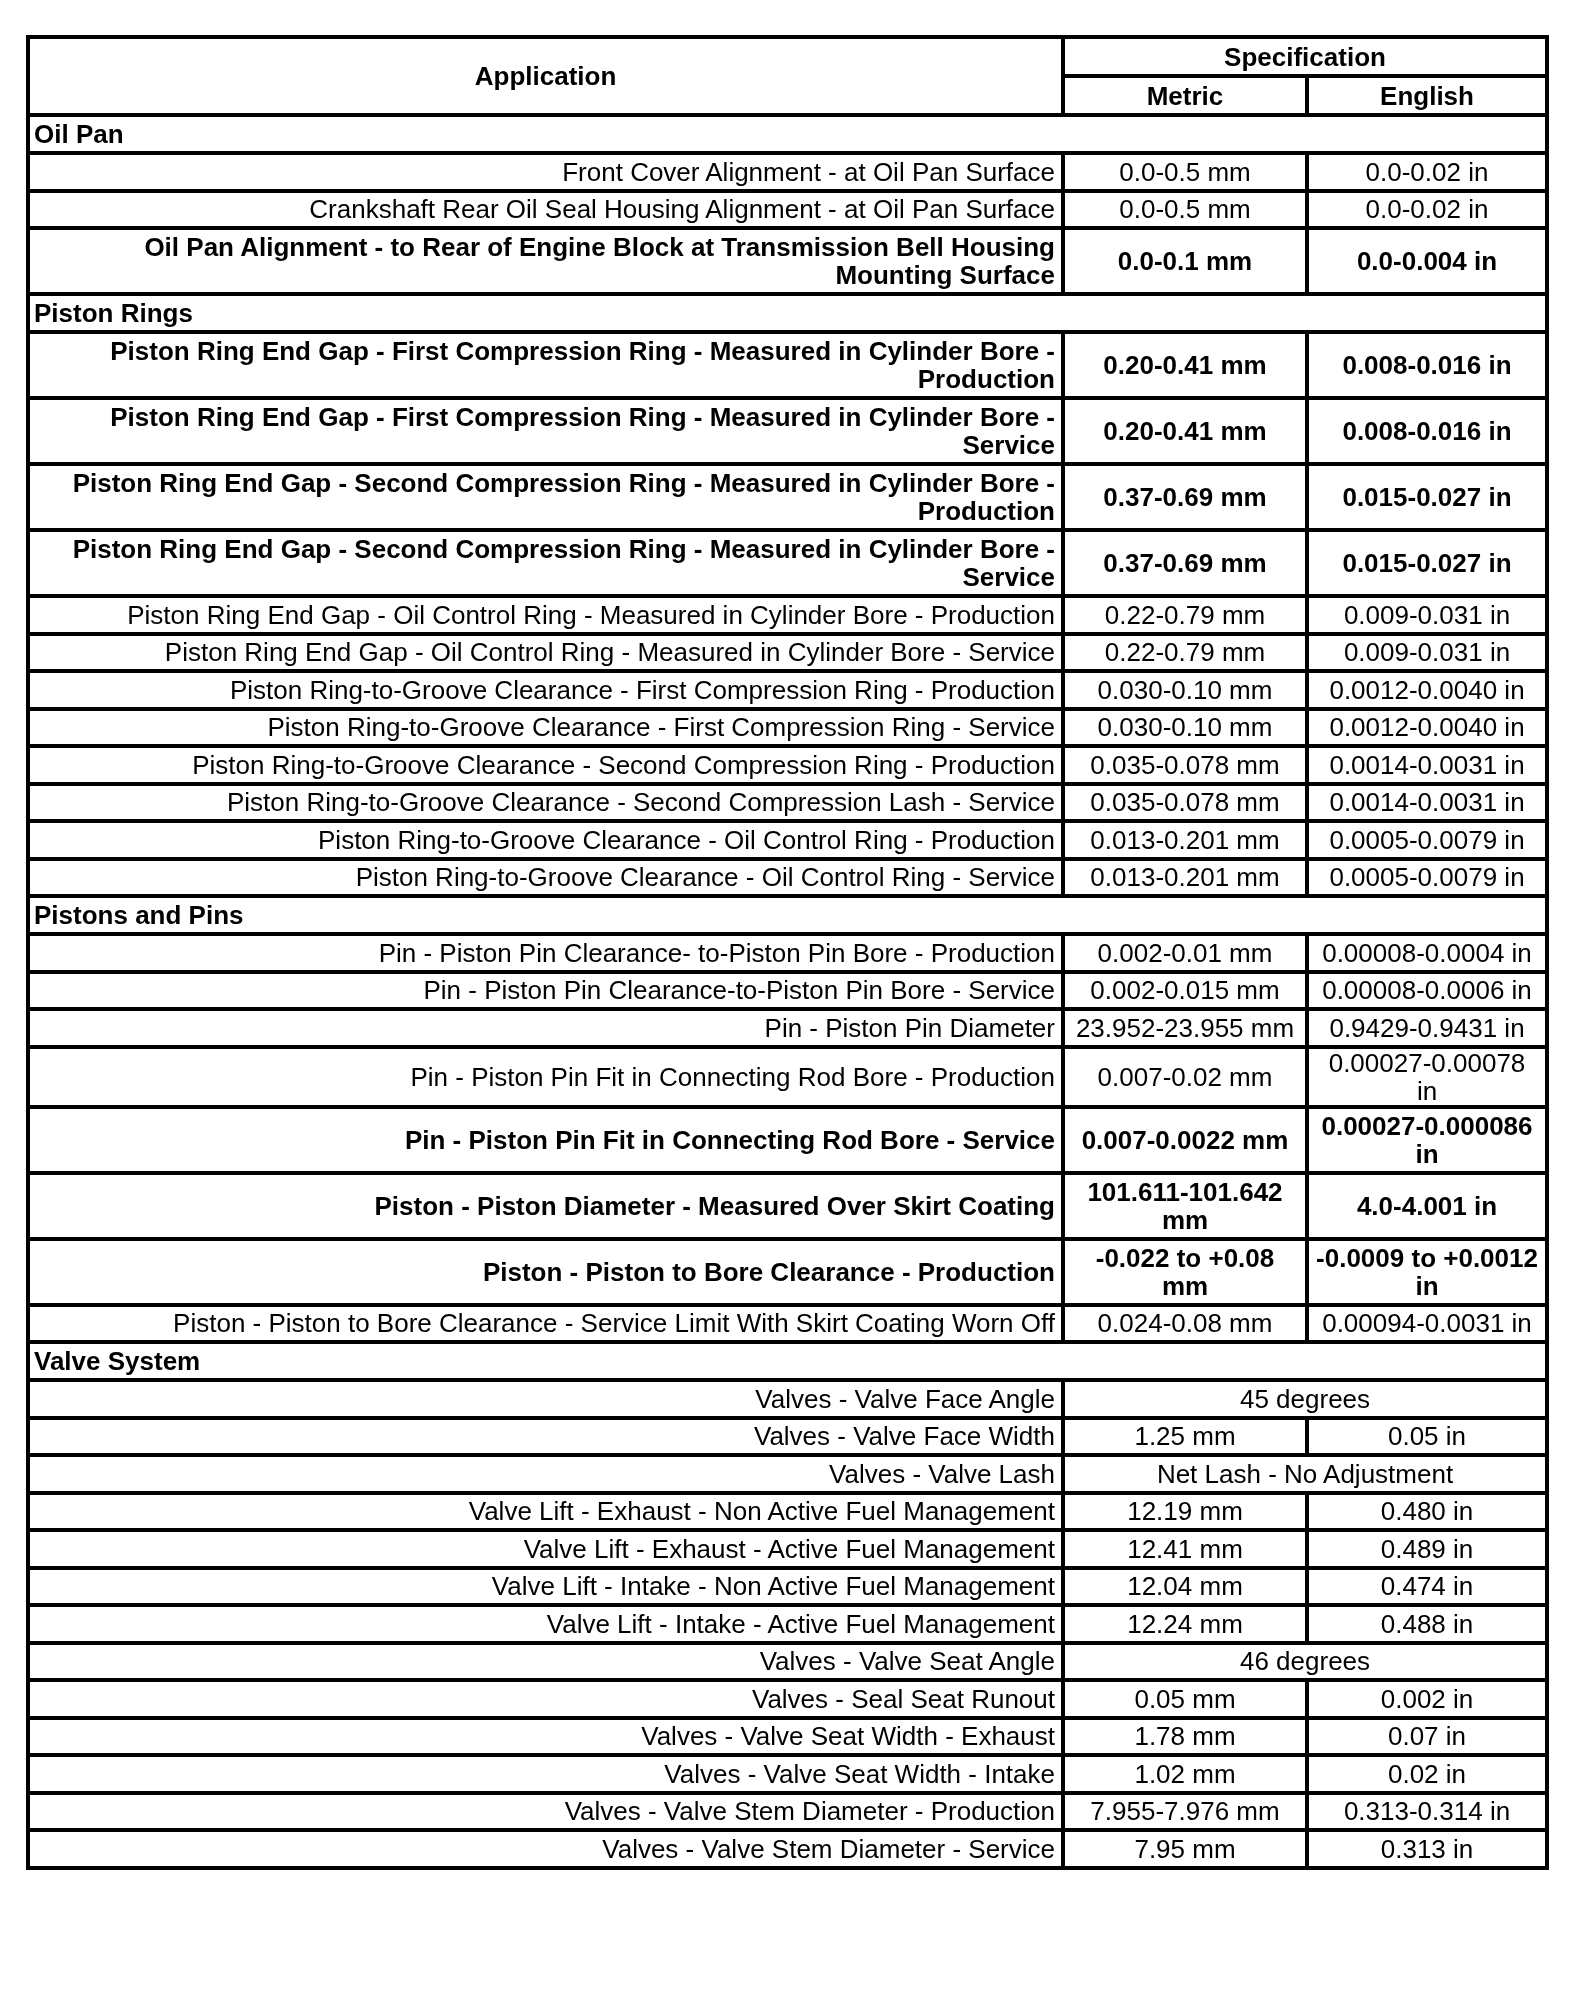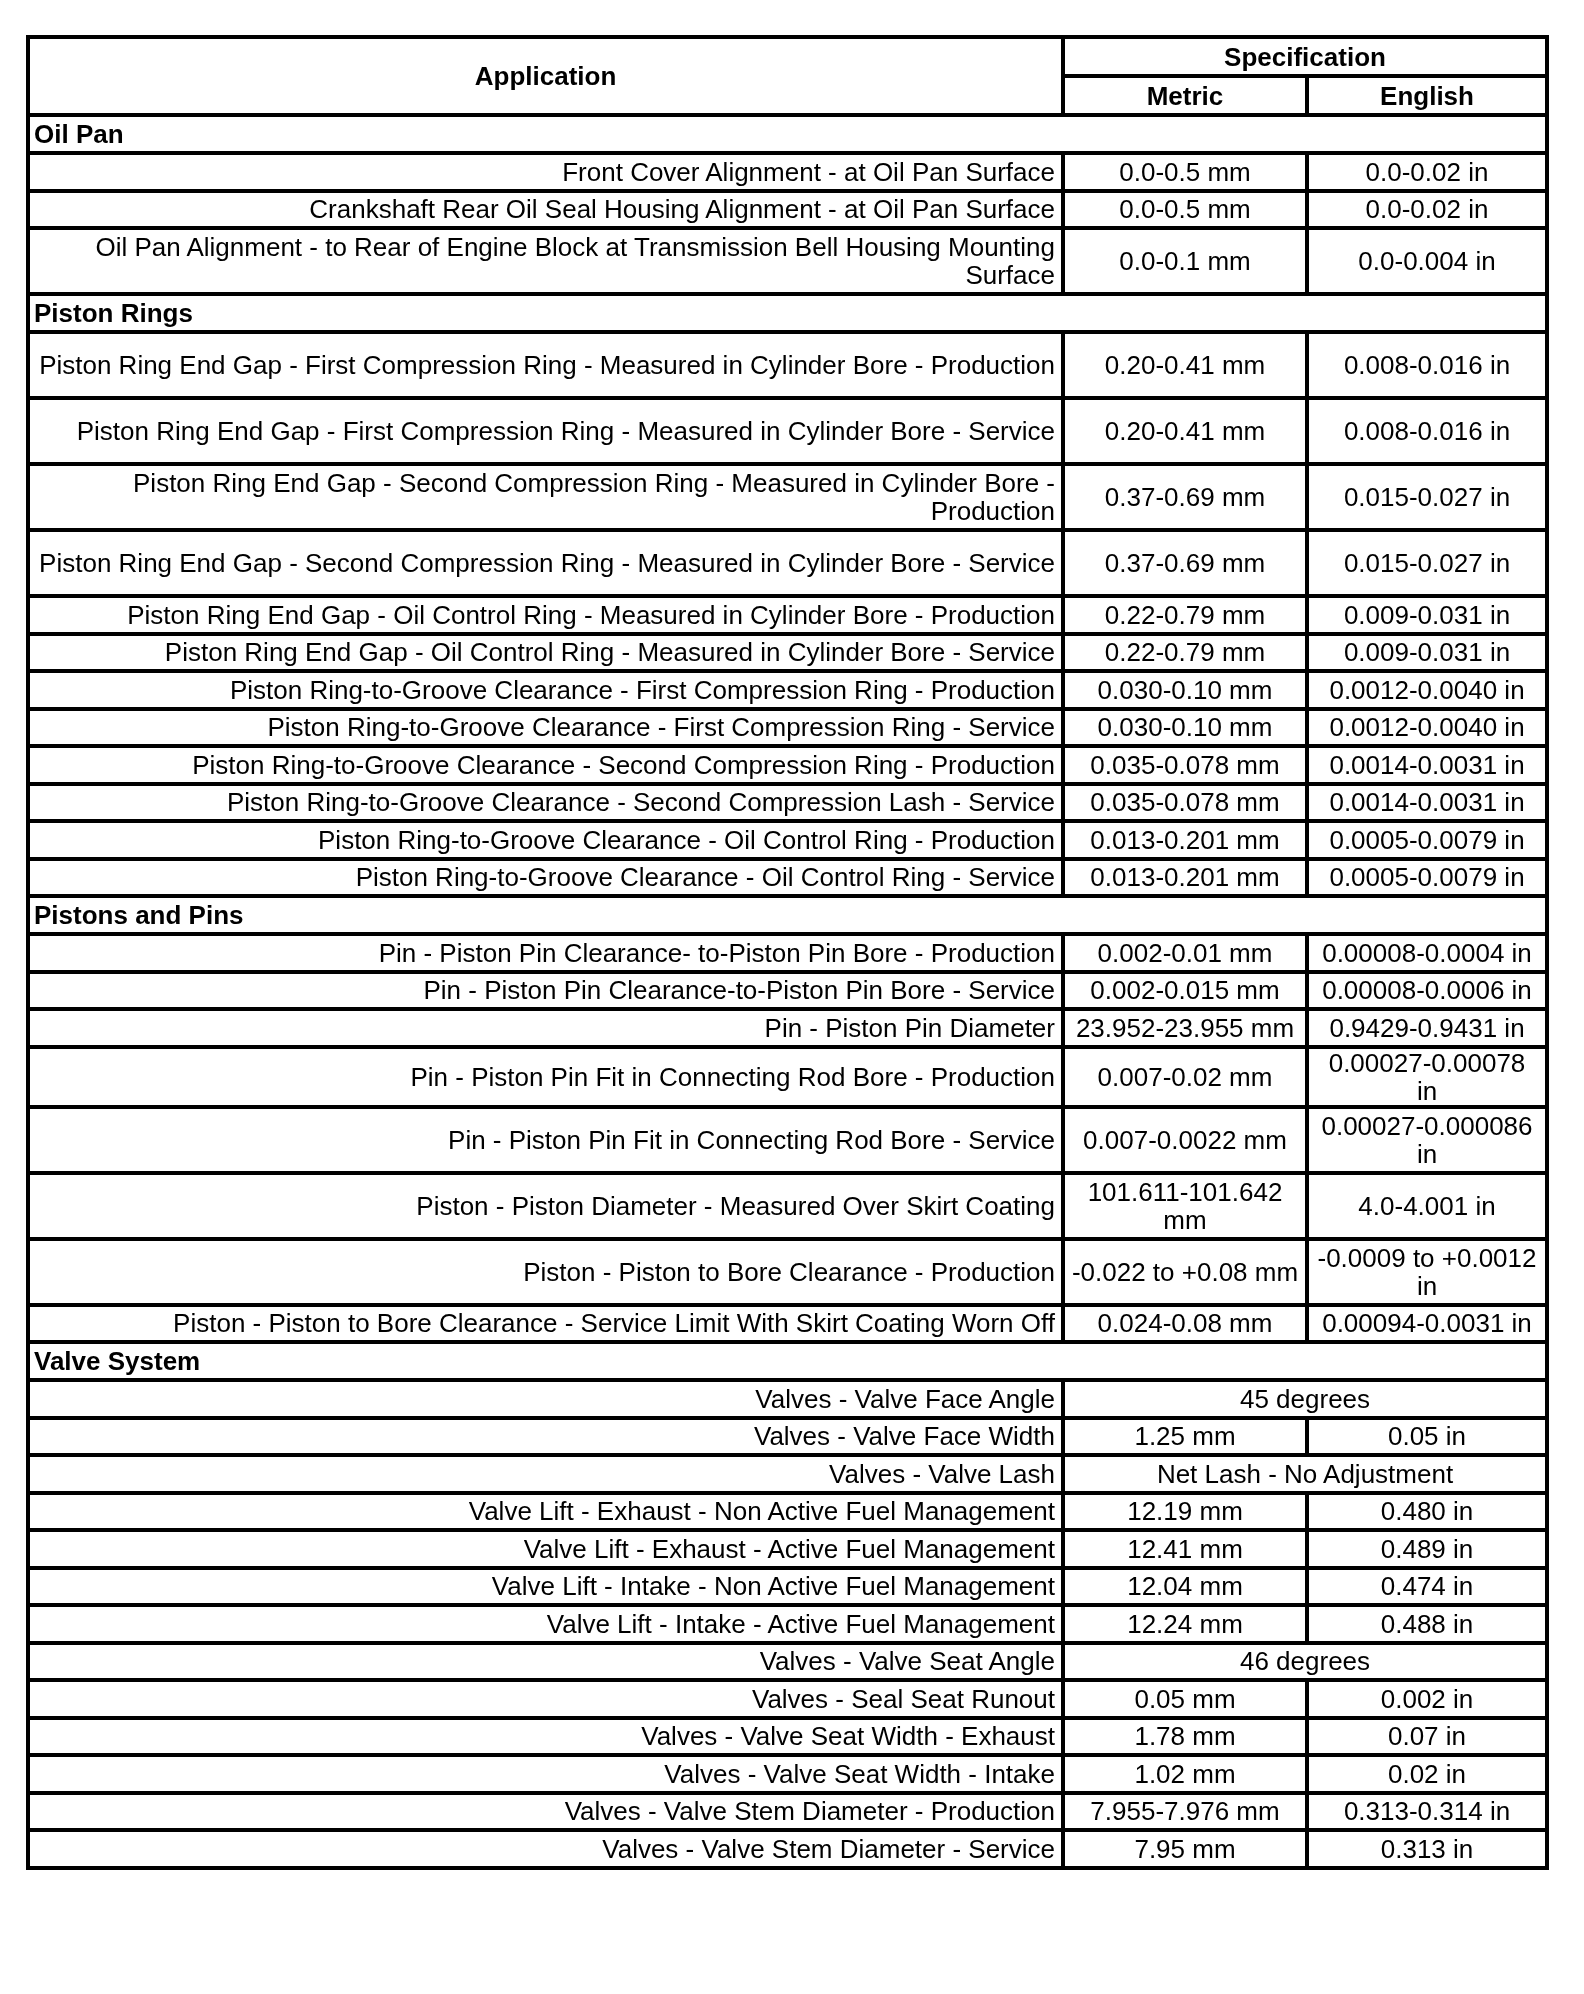--- a/index.html
+++ b/index.html
@@ -15,21 +15,21 @@
   }
   col.c-app { width: 1035px; }
   col.c-met { width: 244px; }
   col.c-eng { width: 240px; }
   th { font-weight: bold; text-align: center; }
   tr.h1 th { height: 33px; }
   tr.h2 th { height: 33px; }
   tr.h1 th.app-h { height: 74px; }
   tr.sec td { height: 34px; text-align: left; padding-left: 4px; font-weight: bold; }
   tr.r td { height: 33.5px; }
-  tr.r2 td { height: 62px; }
+  tr.r2 td { height: 62px; font-weight: bold; }
   td.app { padding-left: 100px; text-align: right; }
   td.val { text-align: center; padding: 0 4px; }
 </style>
 </head>
 <body>
 
 <table class="spec">
   <colgroup>
       <col class="c-app">
       <col class="c-met">

